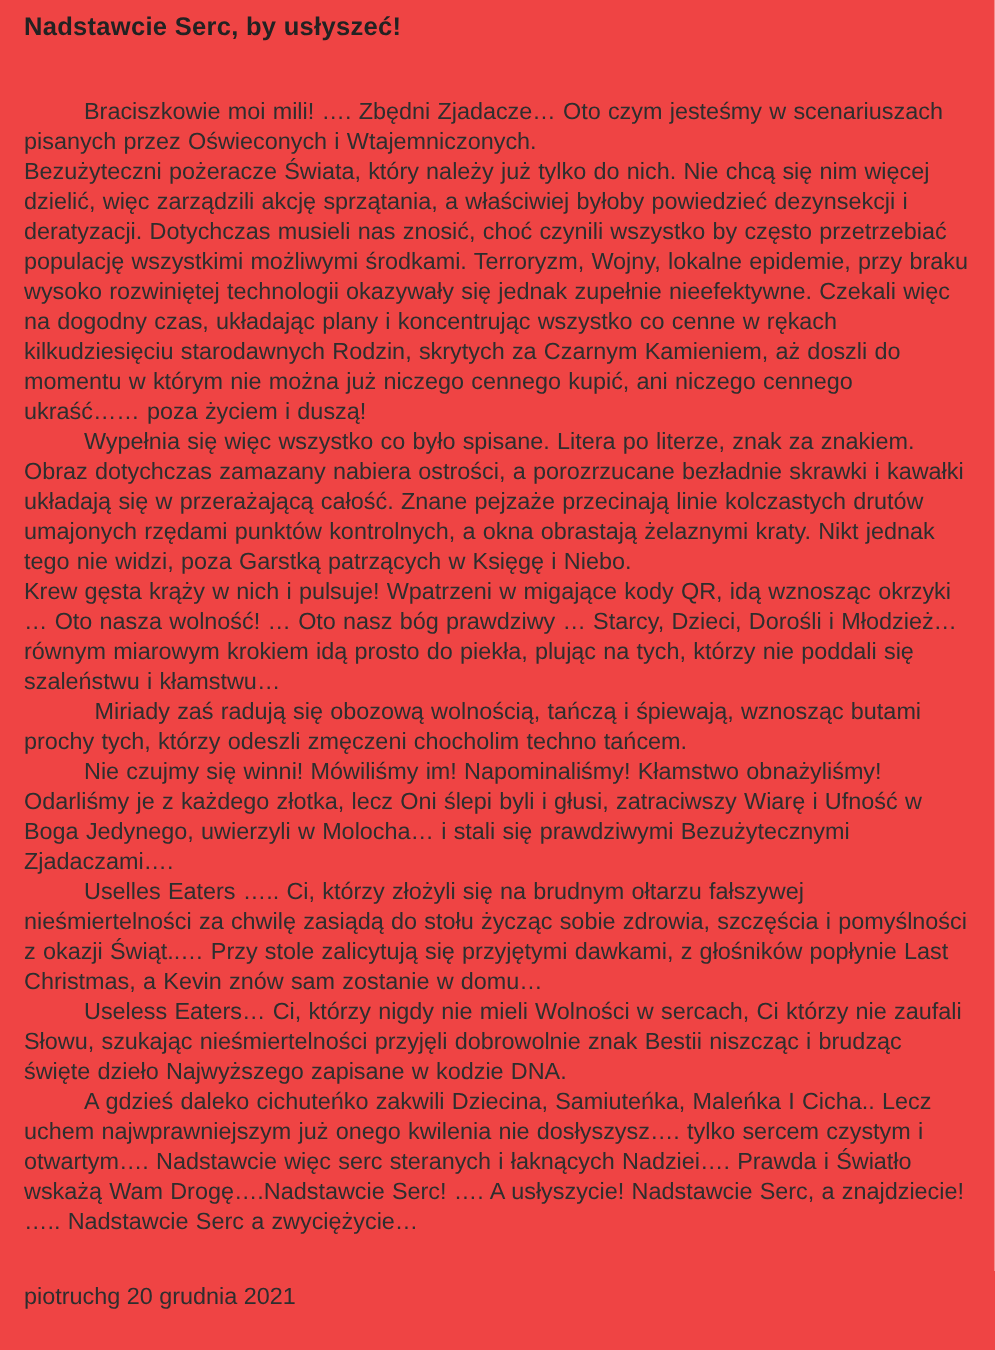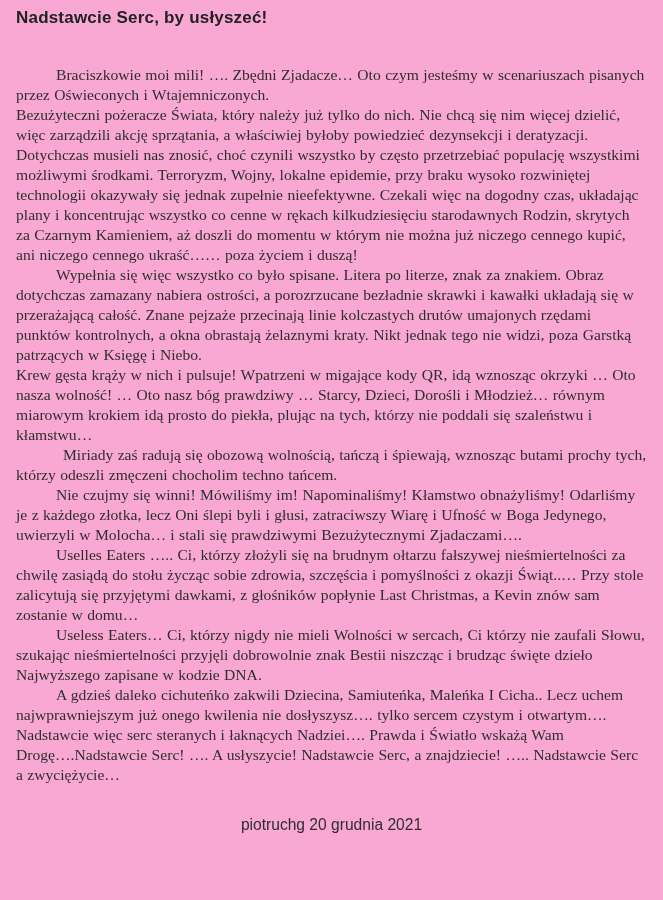--- a/index.html
+++ b/index.html
@@ -12,49 +12,48 @@
     height: 900px;
     overflow: hidden;
     font-family: "Liberation Sans", "DejaVu Sans", sans-serif;
     color: #2e2e2e;
   }
   .page {
     box-sizing: border-box;
     width: 663px;
     height: 900px;
     padding: 8px 16px 0 16px;
-    background: #f9a8d4;
+    background: #ef4444;
   }
   .doc-title {
     font-size: 17px;
     font-weight: bold;
     color: #222222;
     margin: 0 0 37px 0;
     line-height: 20px;
     letter-spacing: 0.2px;
   }
   .doc-body {
     font-size: 15.6px;
     line-height: 20px;
-    font-family: Liberation Serif, serif;
   }
   .para {
     margin: 0;
     text-align: left;
     word-spacing: 0.5px;
   }
   .para.indent {
     text-indent: 40px;
   }
   .para.indent-more {
     text-indent: 47px;
   }
   .doc-footer {
     margin-top: 30px;
-    text-align: center;
+    text-align: left;
     font-size: 15.6px;
     line-height: 20px;
     color: #2e2e2e;
   }
 </style>
 </head>
 <body>
 
 <div class="page">
 

